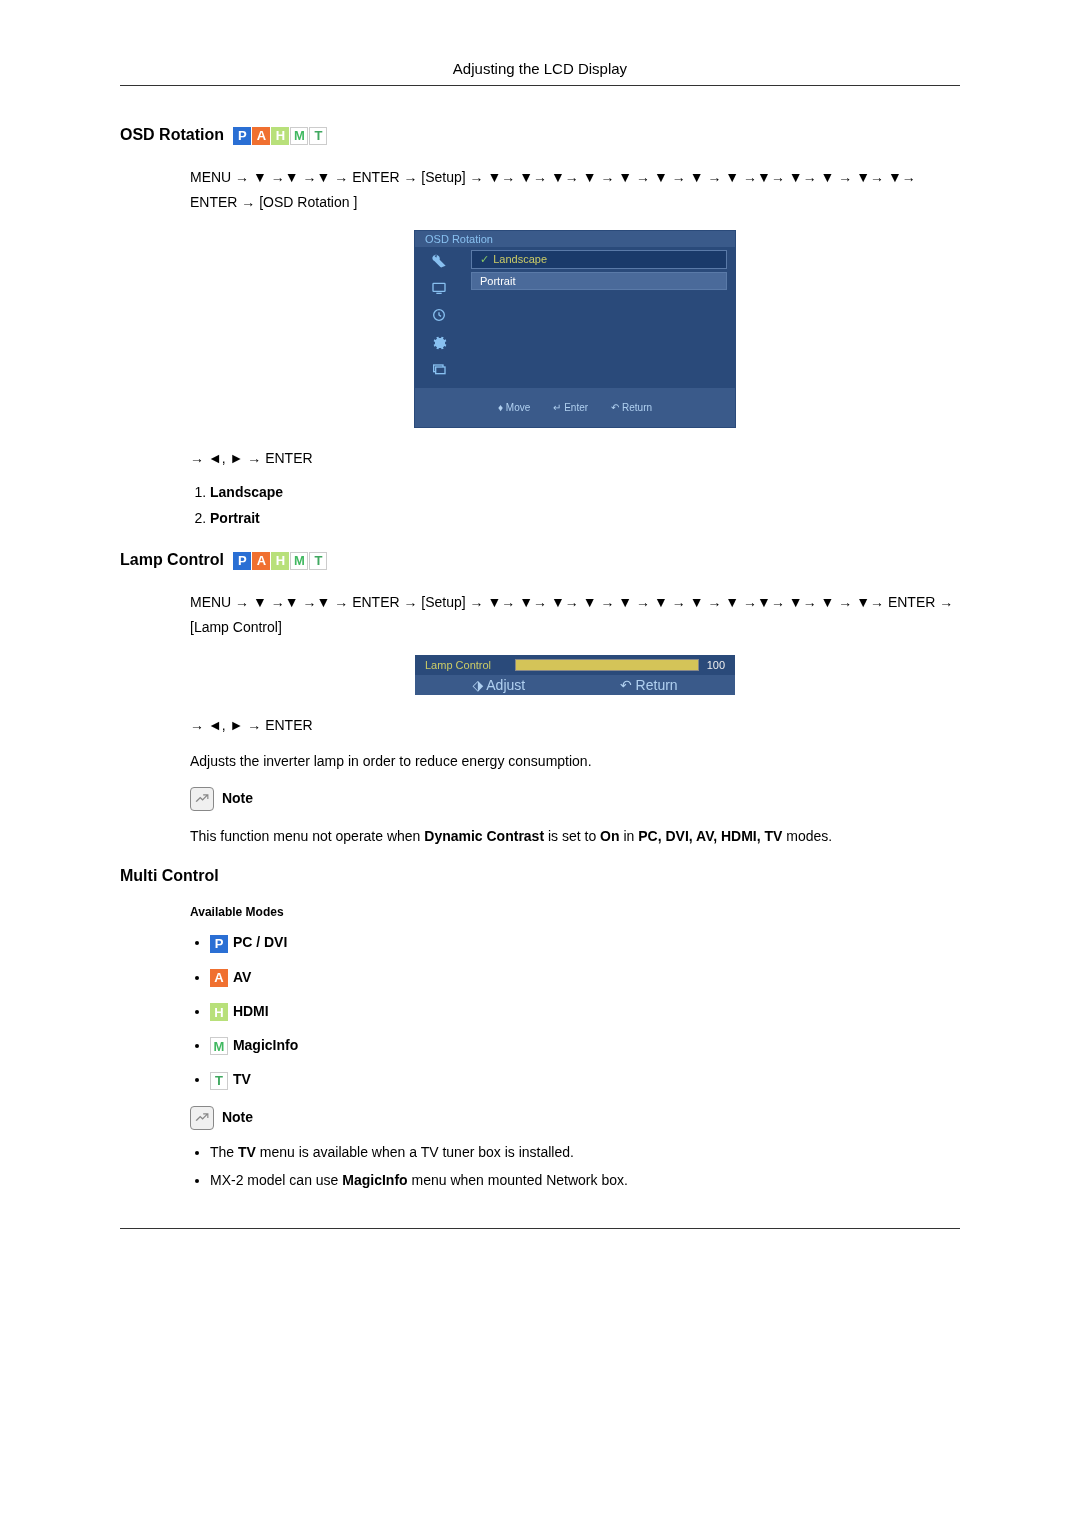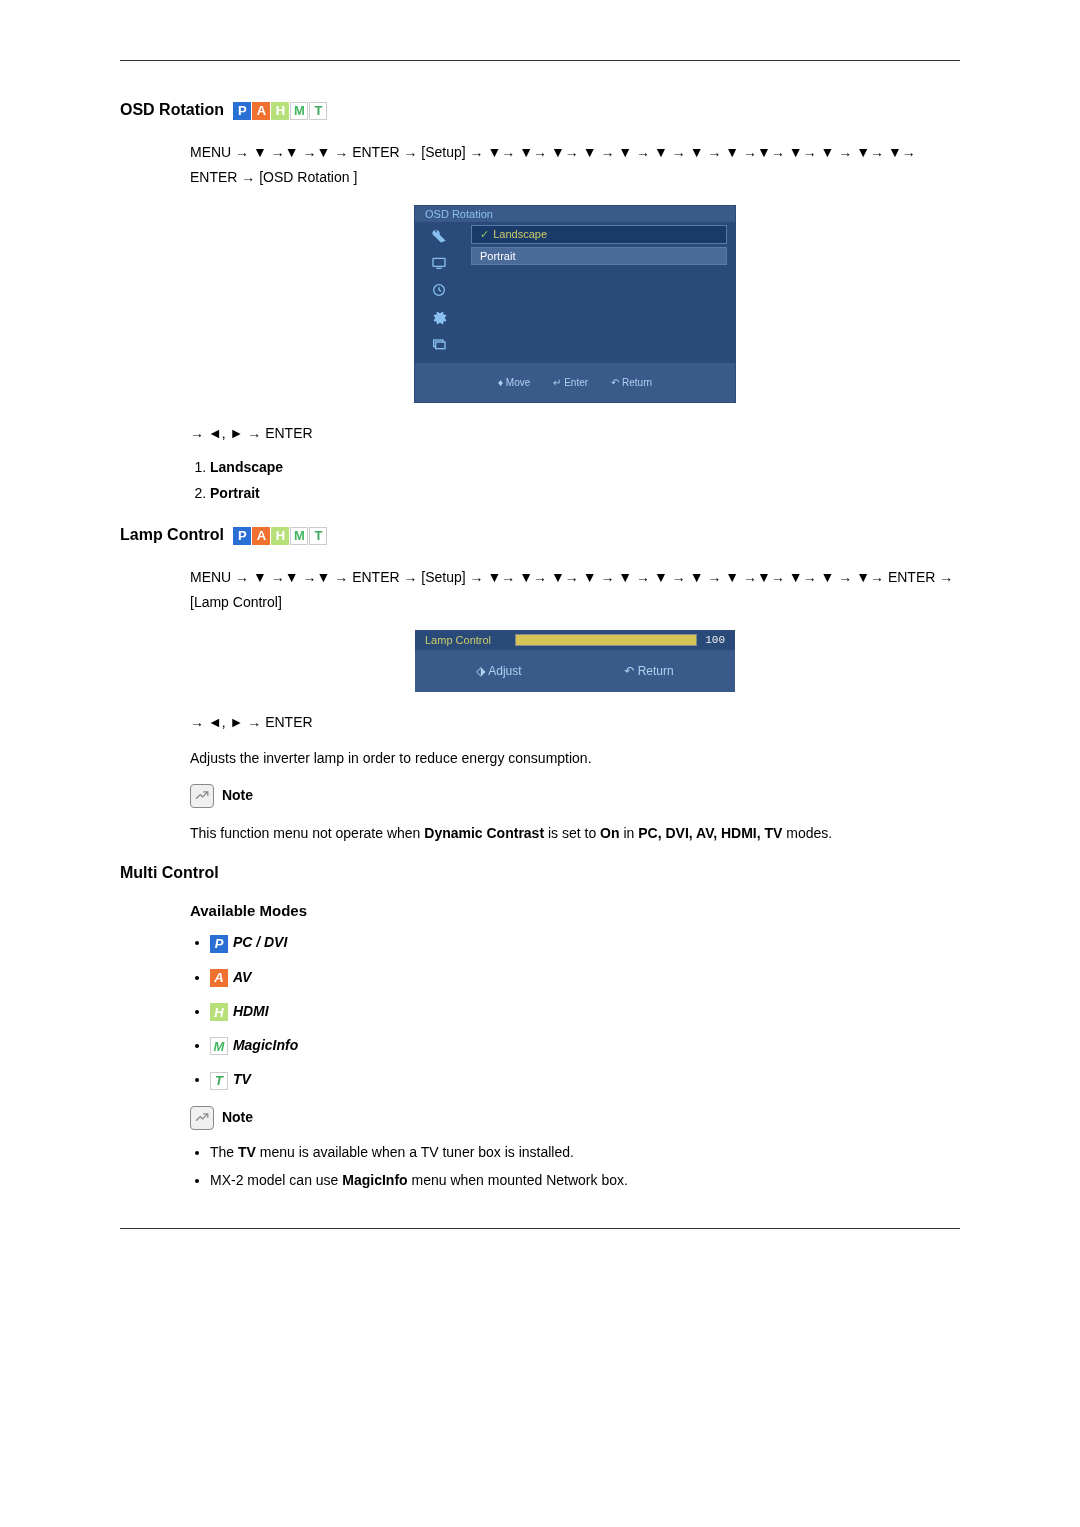--- a/index.html
+++ b/index.html
@@ -135,26 +135,26 @@
   align-items: center;
 }
 .lamp-label { flex: 0 0 90px; }
 .lamp-slider {
   flex: 1;
   height: 10px;
   border: 1px solid #888;
   background: linear-gradient(to right, #d4c458 0%, #d4c458 100%);
   position: relative;
 }
-.lamp-value { margin-left: 8px; color: #eee; font-family: Liberation Mono, monospace; }
+.lamp-value { margin-left: 8px; color: #eee; }
 .lamp-footer {
   background: #3a5a8a;
   color: #b0d0f0;
-  font-size: 12px;
-  padding: 14px 10px;
+  font-size: 14px;
+  padding: 2px 10px;
   display: flex;
   justify-content: space-around;
 }
 .body-text {
   margin: 15px 0;
   line-height: 1.5;
 }
 .note-icon {
   width: 22px;
   height: 22px;
@@ -175,49 +175,49 @@
 ol.options-list li {
   margin-bottom: 10px;
 }
 ul.mode-list {
   list-style: disc;
   padding-left: 20px;
   margin: 15px 0;
 }
 ul.mode-list li {
   margin-bottom: 16px;
-  font-style: italic;
 }
 ul.note-list {
   list-style: disc;
   padding-left: 20px;
 }
 ul.note-list li {
   margin-bottom: 12px;
 }
 .inline-icon {
   display: inline-flex;
   vertical-align: middle;
 }
 .h4 {
   font-weight: bold;
-  font-size: 15px;
+  font-size: 12px;
   margin: 15px 0;
 }
 .footer-rule {
   border-top: 1px solid #333;
   margin-top: 40px;
 }
 .arrow { font-family: Arial; }
 </style>
 </head>
 <body>
 
 <div class="page">
 
+  <div class="header-text">Adjusting the LCD Display</div>
   <div class="header-rule"></div>
 
   <div class="section-title">
     <span>OSD Rotation</span>
     <span class="mode-icons">
       <span class="mode-icon icon-p">P</span>
       <span class="mode-icon icon-a">A</span>
       <span class="mode-icon icon-h">H</span>
       <span class="mode-icon icon-m">M</span>
       <span class="mode-icon icon-t">T</span>

